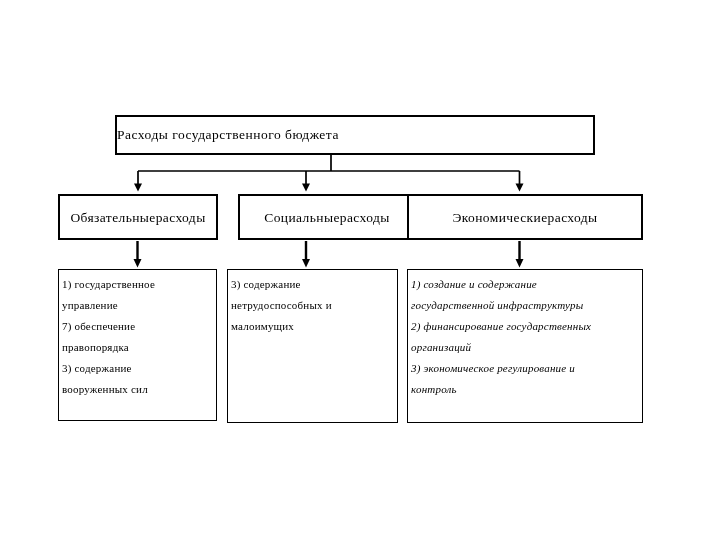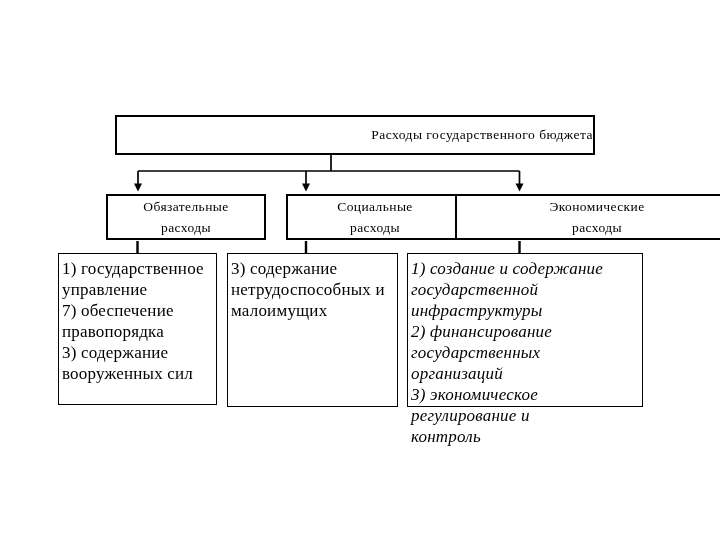--- a/index.html
+++ b/index.html
@@ -17,37 +17,37 @@
     color: #000000;
   }
   .box {
     position: absolute;
     box-sizing: border-box;
     background: #ffffff;
     border: 2px solid #000000;
   }
   .root-box {
     left: 115px; top: 115px; width: 480px; height: 40px;
-    display: flex; align-items: center; justify-content: flex-end;
+    display: flex; align-items: center; justify-content: flex-start;
     font-size: 13.5px; letter-spacing: 0.5px;
   }
   .cat-box {
     top: 194px; height: 46px;
-    display: flex; flex-direction: column; align-items: center; justify-content: center;
+    display: flex; flex-direction: row; align-items: center; justify-content: center;
     text-align: center;
-    font-size: 13.5px; line-height: 21px; letter-spacing: 0.4px; margin-left: 48px;
+    font-size: 13.5px; line-height: 21px; letter-spacing: 0.4px;
   }
   .cat-box-0 { left: 58px;  width: 160px; }
   .cat-box-1 { left: 238px; width: 178px; }
-  .cat-box-2 { left: 407px; width: 284px; }
+  .cat-box-2 { left: 407px; width: 236px; }
   .det-box {
-    top: 253px;
+    top: 269px;
     border-width: 1.5px;
     padding: 4px 2px 0 3px;
-    font-size: 17px; line-height: 21px; letter-spacing: 0.2px;
+    font-size: 11px; line-height: 21px; letter-spacing: 0.2px;
   }
   .det-box-0 { left: 58px;  width: 159px; height: 152px; }
   .det-box-1 { left: 227px; width: 171px; height: 154px; }
   .det-box-2 { left: 407px; width: 236px; height: 154px; font-style: italic; }
   .item { white-space: pre-line; }
   .connectors {
     position: absolute;
     left: 0; top: 0; width: 720px; height: 540px;
     pointer-events: none;
   }

